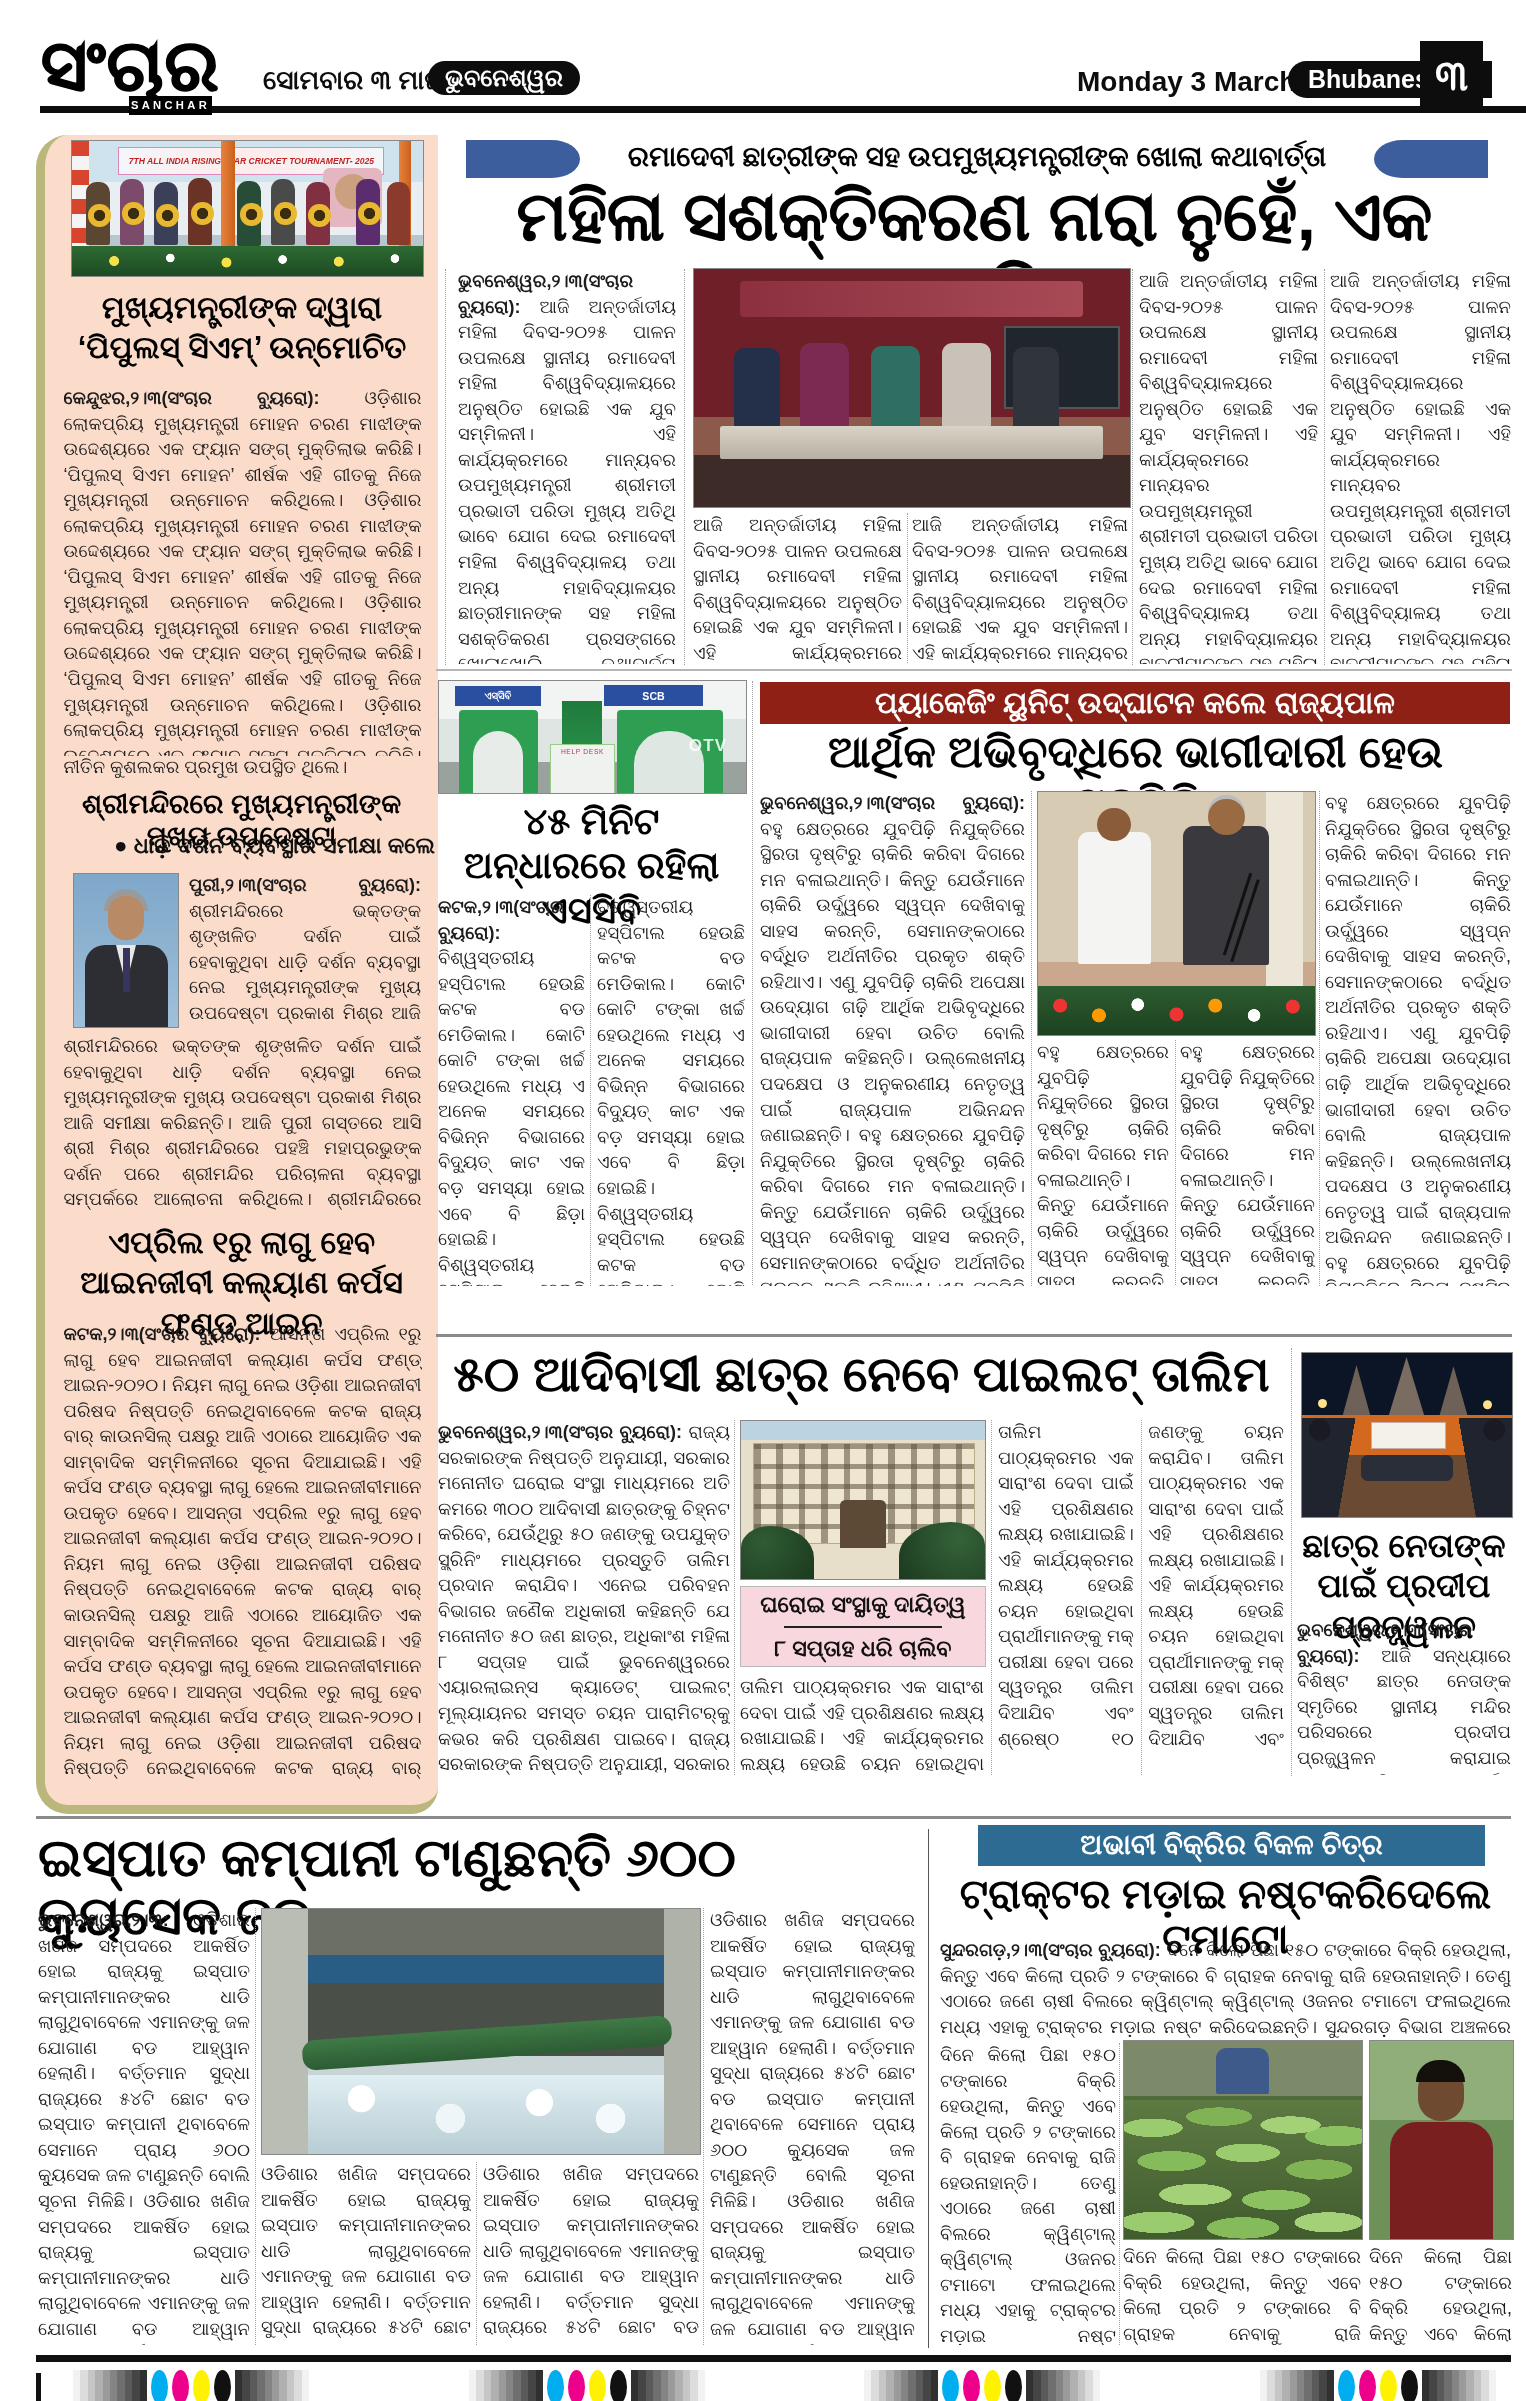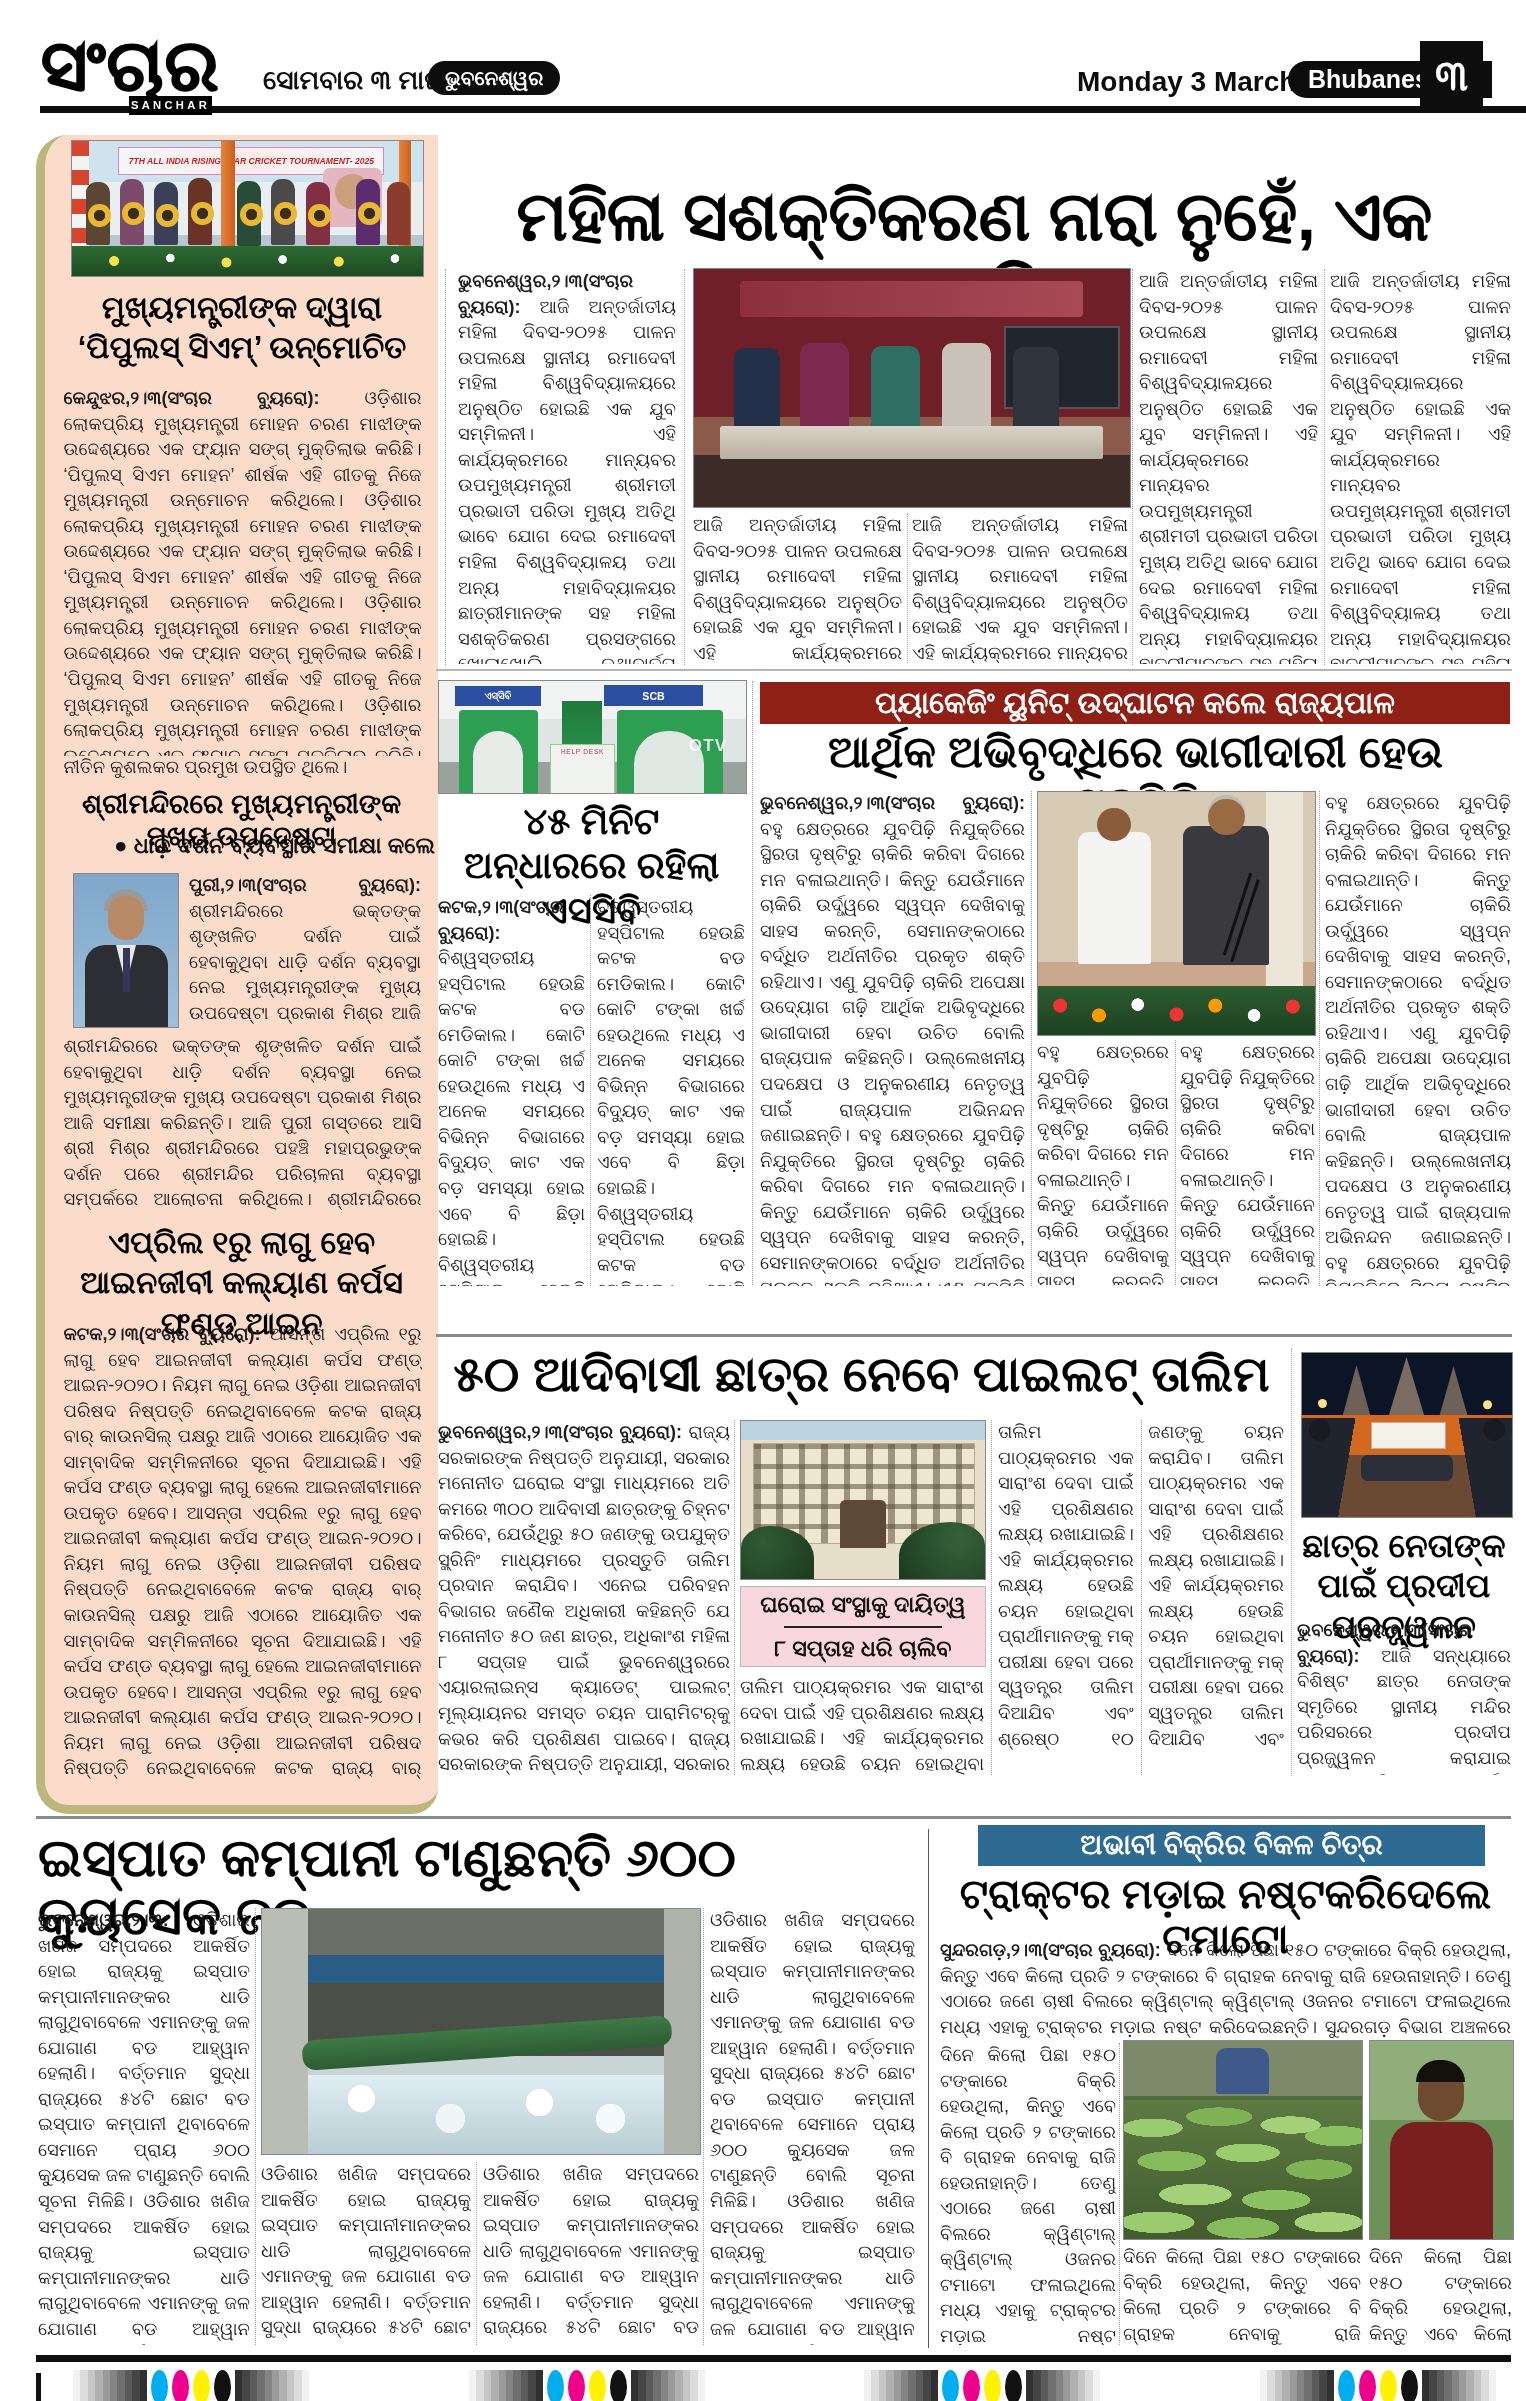--- a/index.html
+++ b/index.html
@@ -37,21 +37,21 @@
 </head>
 <body>
 
 <div id="page">
 
   <div class="abs" style="left:0;top:0;width:1526px;height:119px;background:#fff;">
     <div class="abs" style="left:40px;top:106px;width:1487px;height:7.3px;background:#0d0d0d;"></div>
     <div class="abs" style="left:41px;top:25px;font-size:71px;font-weight:900;letter-spacing:1.3px;color:#000;-webkit-text-stroke:1.3px #000;">ସଂଚାର</div>
     <div class="abs" style="left:129px;top:96px;width:83px;height:18.5px;background:#000;color:#fff;font-size:11.2px;font-weight:bold;letter-spacing:3.3px;display:flex;align-items:center;justify-content:center;">SANCHAR</div>
     <div class="abs" style="left:263px;top:65px;font-size:26.4px;font-weight:bold;color:#0d0d0d;">ସୋମବାର ୩ ମାର୍ଚ୍ଚ ୨୦୨୫</div>
-    <div class="abs pill" style="left:428px;top:61px;height:34px;padding:0 17px;font-size:20px;">ଭୁବନେଶ୍ୱର</div>
+    <div class="abs pill" style="left:428px;top:61px;height:34px;padding:0 17px;font-size:24px;">ଭୁବନେଶ୍ୱର</div>
     <div class="abs" style="left:1077px;top:66px;font-size:28px;font-weight:bold;color:#0d0d0d;">Monday 3 March 2025</div>
     <div class="abs pill" style="left:1288px;top:61px;height:37px;padding:0 20px;font-size:25px;border-radius:18.5px 0 0 18.5px;">Bhubaneswar</div>
     <div class="abs" style="left:1420px;top:41px;width:63px;height:70px;background:#0d0d0d;display:flex;align-items:center;justify-content:center;">
       <span style="color:#fff;font-size:42px;font-weight:bold;">୩</span>
     </div>
   </div>
 
   <div class="abs" style="left:36px;top:135px;width:393px;height:1670px;background:#fbdcca;border-left:9.2px solid #b9b77c;border-bottom:9.2px solid #b9b77c;border-radius:32px 0 26.4px 32px;">
 
     <div class="abs photo" style="left:26.4px;top:5.3px;width:351px;height:135px;background:linear-gradient(#cfe3ef 0 30%,#e8eef2 30% 70%,#b8c6cf 70% 100%);">
@@ -103,20 +103,25 @@
       <b>ପୁରୀ,୨।୩(ସଂଚାର ବ୍ୟୁରୋ):</b><span> ଶ୍ରୀମନ୍ଦିରରେ ଭକ୍ତଙ୍କ ଶୃଙ୍ଖଳିତ ଦର୍ଶନ ପାଇଁ ହେବାକୁଥିବା ଧାଡ଼ି ଦର୍ଶନ ବ୍ୟବସ୍ଥା ନେଇ ମୁଖ୍ୟମନ୍ତ୍ରୀଙ୍କ ମୁଖ୍ୟ ଉପଦେଷ୍ଟା ପ୍ରକାଶ ମିଶ୍ର ଆଜି ସମୀକ୍ଷା କରିଛନ୍ତି। ଆଜି ପୁରୀ ଗସ୍ତରେ ଆସି ଶ୍ରୀ ମିଶ୍ର ଶ୍ରୀମନ୍ଦିରରେ ପହଞ୍ଚି ମହାପ୍ରଭୁଙ୍କ ଦର୍ଶନ ପରେ ଶ୍ରୀମନ୍ଦିର ପରିଚାଳନା ବ୍ୟବସ୍ଥା ସମ୍ପର୍କରେ ଆଲୋଚନା କରିଥିଲେ। </span>
     </div>
     <div class="abs body-text" style="left:18.5px;top:899px;width:358px;height:177px;"> ଶ୍ରୀମନ୍ଦିରରେ ଭକ୍ତଙ୍କ ଶୃଙ୍ଖଳିତ ଦର୍ଶନ ପାଇଁ ହେବାକୁଥିବା ଧାଡ଼ି ଦର୍ଶନ ବ୍ୟବସ୍ଥା ନେଇ ମୁଖ୍ୟମନ୍ତ୍ରୀଙ୍କ ମୁଖ୍ୟ ଉପଦେଷ୍ଟା ପ୍ରକାଶ ମିଶ୍ର ଆଜି ସମୀକ୍ଷା କରିଛନ୍ତି। ଆଜି ପୁରୀ ଗସ୍ତରେ ଆସି ଶ୍ରୀ ମିଶ୍ର ଶ୍ରୀମନ୍ଦିରରେ ପହଞ୍ଚି ମହାପ୍ରଭୁଙ୍କ ଦର୍ଶନ ପରେ ଶ୍ରୀମନ୍ଦିର ପରିଚାଳନା ବ୍ୟବସ୍ଥା ସମ୍ପର୍କରେ ଆଲୋଚନା କରିଥିଲେ।   ଶ୍ରୀମନ୍ଦିରରେ ଭକ୍ତଙ୍କ ଶୃଙ୍ଖଳିତ ଦର୍ଶନ ପାଇଁ ହେବାକୁଥିବା ଧାଡ଼ି ଦର୍ଶନ ବ୍ୟବସ୍ଥା ନେଇ ମୁଖ୍ୟମନ୍ତ୍ରୀଙ୍କ ମୁଖ୍ୟ ଉପଦେଷ୍ଟା ପ୍ରକାଶ ମିଶ୍ର ଆଜି ସମୀକ୍ଷା କରିଛନ୍ତି। ଆଜି ପୁରୀ ଗସ୍ତରେ ଆସି ଶ୍ରୀ ମିଶ୍ର ଶ୍ରୀମନ୍ଦିରରେ ପହଞ୍ଚି ମହାପ୍ରଭୁଙ୍କ ଦର୍ଶନ ପରେ ଶ୍ରୀମନ୍ଦିର ପରିଚାଳନା ବ୍ୟବସ୍ଥା ସମ୍ପର୍କରେ ଆଲୋଚନା କରିଥିଲେ।   ଶ୍ରୀମନ୍ଦିରରେ ଭକ୍ତଙ୍କ ଶୃଙ୍ଖଳିତ ଦର୍ଶନ ପାଇଁ ହେବାକୁଥିବା ଧାଡ଼ି ଦର୍ଶନ ବ୍ୟବସ୍ଥା ନେଇ ମୁଖ୍ୟମନ୍ତ୍ରୀଙ୍କ ମୁଖ୍ୟ ଉପଦେଷ୍ଟା ପ୍ରକାଶ ମିଶ୍ର ଆଜି ସମୀକ୍ଷା କରିଛନ୍ତି। ଆଜି ପୁରୀ ଗସ୍ତରେ ଆସି ଶ୍ରୀ ମିଶ୍ର ଶ୍ରୀମନ୍ଦିରରେ ପହଞ୍ଚି ମହାପ୍ରଭୁଙ୍କ ଦର୍ଶନ ପରେ ଶ୍ରୀମନ୍ଦିର ପରିଚାଳନା ବ୍ୟବସ୍ଥା ସମ୍ପର୍କରେ ଆଲୋଚନା କରିଥିଲେ।  </div>
 
     <div class="abs headline" style="left:13.2px;top:1088px;width:367px;font-size:31px;line-height:1.3;">ଏପ୍ରିଲ ୧ରୁ ଲାଗୁ ହେବ ଆଇନଜୀବୀ କଲ୍ୟାଣ କର୍ପସ ଫଣ୍ଡ୍ ଆଇନ</div>
     <div class="abs body-text" style="left:18.5px;top:1187px;width:358px;height:462px;">
       <b>କଟକ,୨।୩(ସଂଚାର ବ୍ୟୁରୋ):</b><span> ଆସନ୍ତା ଏପ୍ରିଲ ୧ରୁ ଲାଗୁ ହେବ ଆଇନଜୀବୀ କଲ୍ୟାଣ କର୍ପସ ଫଣ୍ଡ୍ ଆଇନ-୨୦୨୦। ନିୟମ ଲାଗୁ ନେଇ ଓଡ଼ିଶା ଆଇନଜୀବୀ ପରିଷଦ ନିଷ୍ପତ୍ତି ନେଇଥିବାବେଳେ କଟକ ରାଜ୍ୟ ବାର୍ କାଉନସିଲ୍ ପକ୍ଷରୁ ଆଜି ଏଠାରେ ଆୟୋଜିତ ଏକ ସାମ୍ବାଦିକ ସମ୍ମିଳନୀରେ ସୂଚନା ଦିଆଯାଇଛି। ଏହି କର୍ପସ ଫଣ୍ଡ ବ୍ୟବସ୍ଥା ଲାଗୁ ହେଲେ ଆଇନଜୀବୀମାନେ ଉପକୃତ ହେବେ।   ଆସନ୍ତା ଏପ୍ରିଲ ୧ରୁ ଲାଗୁ ହେବ ଆଇନଜୀବୀ କଲ୍ୟାଣ କର୍ପସ ଫଣ୍ଡ୍ ଆଇନ-୨୦୨୦। ନିୟମ ଲାଗୁ ନେଇ ଓଡ଼ିଶା ଆଇନଜୀବୀ ପରିଷଦ ନିଷ୍ପତ୍ତି ନେଇଥିବାବେଳେ କଟକ ରାଜ୍ୟ ବାର୍ କାଉନସିଲ୍ ପକ୍ଷରୁ ଆଜି ଏଠାରେ ଆୟୋଜିତ ଏକ ସାମ୍ବାଦିକ ସମ୍ମିଳନୀରେ ସୂଚନା ଦିଆଯାଇଛି। ଏହି କର୍ପସ ଫଣ୍ଡ ବ୍ୟବସ୍ଥା ଲାଗୁ ହେଲେ ଆଇନଜୀବୀମାନେ ଉପକୃତ ହେବେ।   ଆସନ୍ତା ଏପ୍ରିଲ ୧ରୁ ଲାଗୁ ହେବ ଆଇନଜୀବୀ କଲ୍ୟାଣ କର୍ପସ ଫଣ୍ଡ୍ ଆଇନ-୨୦୨୦। ନିୟମ ଲାଗୁ ନେଇ ଓଡ଼ିଶା ଆଇନଜୀବୀ ପରିଷଦ ନିଷ୍ପତ୍ତି ନେଇଥିବାବେଳେ କଟକ ରାଜ୍ୟ ବାର୍ କାଉନସିଲ୍ ପକ୍ଷରୁ ଆଜି ଏଠାରେ ଆୟୋଜିତ ଏକ ସାମ୍ବାଦିକ ସମ୍ମିଳନୀରେ ସୂଚନା ଦିଆଯାଇଛି। ଏହି କର୍ପସ ଫଣ୍ଡ ବ୍ୟବସ୍ଥା ଲାଗୁ ହେଲେ ଆଇନଜୀବୀମାନେ ଉପକୃତ ହେବେ।   ଆସନ୍ତା ଏପ୍ରିଲ ୧ରୁ ଲାଗୁ ହେବ ଆଇନଜୀବୀ କଲ୍ୟାଣ କର୍ପସ ଫଣ୍ଡ୍ ଆଇନ-୨୦୨୦। ନିୟମ ଲାଗୁ ନେଇ ଓଡ଼ିଶା ଆଇନଜୀବୀ ପରିଷଦ ନିଷ୍ପତ୍ତି ନେଇଥିବାବେଳେ କଟକ ରାଜ୍ୟ ବାର୍ କାଉନସିଲ୍ ପକ୍ଷରୁ ଆଜି ଏଠାରେ ଆୟୋଜିତ ଏକ ସାମ୍ବାଦିକ ସମ୍ମିଳନୀରେ ସୂଚନା ଦିଆଯାଇଛି। ଏହି କର୍ପସ ଫଣ୍ଡ ବ୍ୟବସ୍ଥା ଲାଗୁ ହେଲେ ଆଇନଜୀବୀମାନେ ଉପକୃତ ହେବେ।  </span>
     </div>
   </div>
 
+  <div class="abs" style="left:466px;top:140px;width:1022px;height:38px;">
+    <div class="abs" style="left:0;top:0;width:114px;height:38px;background:#3d5e9d;border-radius:0 50% 50% 0/0 100% 100% 0;"></div>
+    <div class="abs" style="right:0;top:0;width:114px;height:38px;background:#3d5e9d;border-radius:50% 0 0 50%/100% 0 0 100%;"></div>
+    <div class="abs" style="left:119px;right:119px;top:1.3px;font-size:28px;font-weight:bold;color:#000;text-align:center;">ରମାଦେବୀ ଛାତ୍ରୀଙ୍କ ସହ ଉପମୁଖ୍ୟମନ୍ତ୍ରୀଙ୍କ ଖୋଲା କଥାବାର୍ତ୍ତା</div>
+  </div>
   <div class="abs headline" style="left:436px;top:179px;width:1076px;font-size:69px;line-height:1.1;letter-spacing:-0.7px;">ମହିଳା ସଶକ୍ତିକରଣ ନାରା ନୁହେଁ, ଏକ ପ୍ରକ୍ରିୟା</div>
 
   <div class="abs body-text" style="left:458px;top:269px;width:218px;height:395px;">
     <b>ଭୁବନେଶ୍ୱର,୨।୩(ସଂଚାର ବ୍ୟୁରୋ):</b><span> ଆଜି ଅନ୍ତର୍ଜାତୀୟ ମହିଳା ଦିବସ-୨୦୨୫ ପାଳନ ଉପଲକ୍ଷେ ସ୍ଥାନୀୟ ରମାଦେବୀ ମହିଳା ବିଶ୍ୱବିଦ୍ୟାଳୟରେ ଅନୁଷ୍ଠିତ ହୋଇଛି ଏକ ଯୁବ ସମ୍ମିଳନୀ। ଏହି କାର୍ଯ୍ୟକ୍ରମରେ ମାନ୍ୟବର ଉପମୁଖ୍ୟମନ୍ତ୍ରୀ ଶ୍ରୀମତୀ ପ୍ରଭାତୀ ପରିଡା ମୁଖ୍ୟ ଅତିଥି ଭାବେ ଯୋଗ ଦେଇ ରମାଦେବୀ ମହିଳା ବିଶ୍ୱବିଦ୍ୟାଳୟ ତଥା ଅନ୍ୟ ମହାବିଦ୍ୟାଳୟର ଛାତ୍ରୀମାନଙ୍କ ସହ ମହିଳା ସଶକ୍ତିକରଣ ପ୍ରସଙ୍ଗରେ ଖୋଲାଖୋଲି କଥାବାର୍ତ୍ତା କରିଥିଲେ। ମହିଳା ସଶକ୍ତିକରଣ କେବଳ ଏକ ନାରା ନୁହେଁ, ଏହା ଏକ ପ୍ରକ୍ରିୟା ବୋଲି ସେ କହିଥିଲେ।   ଆଜି ଅନ୍ତର୍ଜାତୀୟ ମହିଳା ଦିବସ-୨୦୨୫ ପାଳନ ଉପଲକ୍ଷେ ସ୍ଥାନୀୟ ରମାଦେବୀ ମହିଳା ବିଶ୍ୱବିଦ୍ୟାଳୟରେ ଅନୁଷ୍ଠିତ ହୋଇଛି ଏକ ଯୁବ ସମ୍ମିଳନୀ। ଏହି କାର୍ଯ୍ୟକ୍ରମରେ ମାନ୍ୟବର ଉପମୁଖ୍ୟମନ୍ତ୍ରୀ ଶ୍ରୀମତୀ ପ୍ରଭାତୀ ପରିଡା ମୁଖ୍ୟ ଅତିଥି ଭାବେ ଯୋଗ ଦେଇ ରମାଦେବୀ ମହିଳା ବିଶ୍ୱବିଦ୍ୟାଳୟ ତଥା ଅନ୍ୟ ମହାବିଦ୍ୟାଳୟର ଛାତ୍ରୀମାନଙ୍କ ସହ ମହିଳା ସଶକ୍ତିକରଣ ପ୍ରସଙ୍ଗରେ ଖୋଲାଖୋଲି କଥାବାର୍ତ୍ତା କରିଥିଲେ। ମହିଳା ସଶକ୍ତିକରଣ କେବଳ ଏକ ନାରା ନୁହେଁ, ଏହା ଏକ ପ୍ରକ୍ରିୟା ବୋଲି ସେ କହିଥିଲେ।  </span>
   </div>
   <div class="abs dotl" style="left:445px;top:269px;height:396px;"></div>
   <div class="abs dotl" style="left:684px;top:269px;height:396px;"></div>
 
   <div class="abs photo" style="left:693px;top:268px;width:436px;height:238px;background:linear-gradient(#6e1f28 0 62%,#8c5a4a 62% 78%,#3c2b26 78% 100%);">
     <div class="abs" style="left:46px;top:12px;width:343px;height:36px;background:linear-gradient(90deg,#8c3040,#a84a56);border-radius:4px;"></div>

